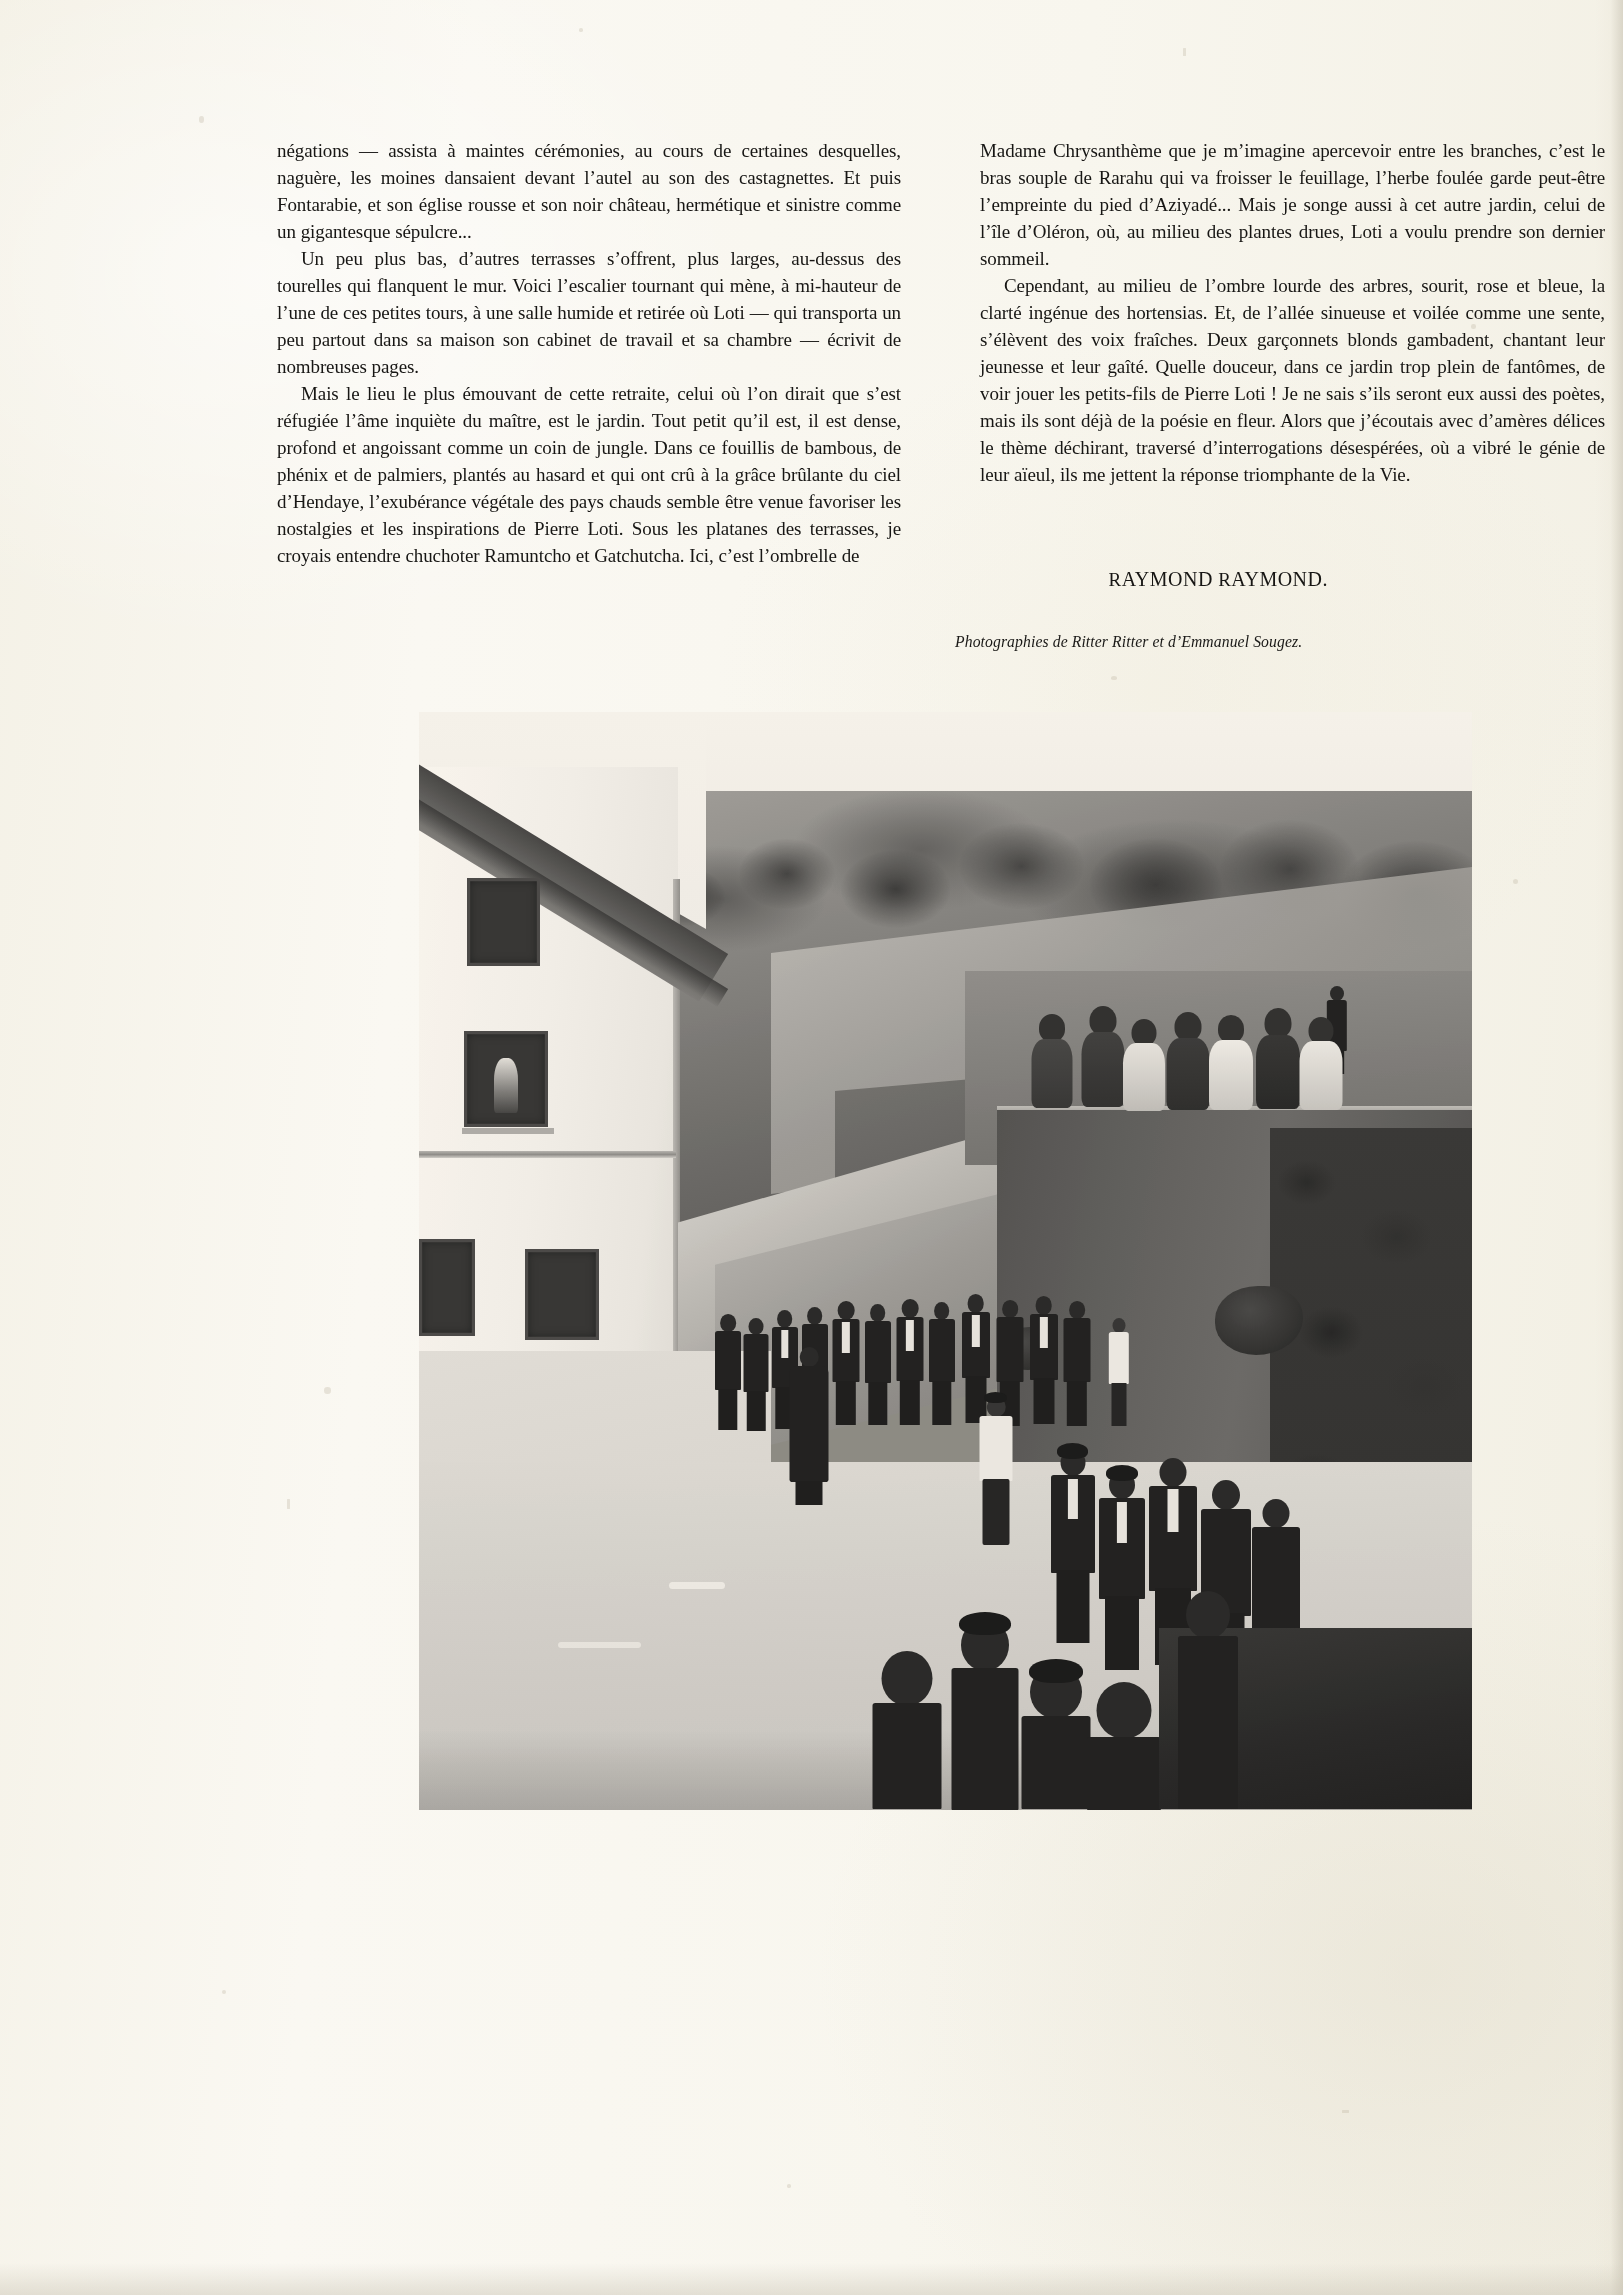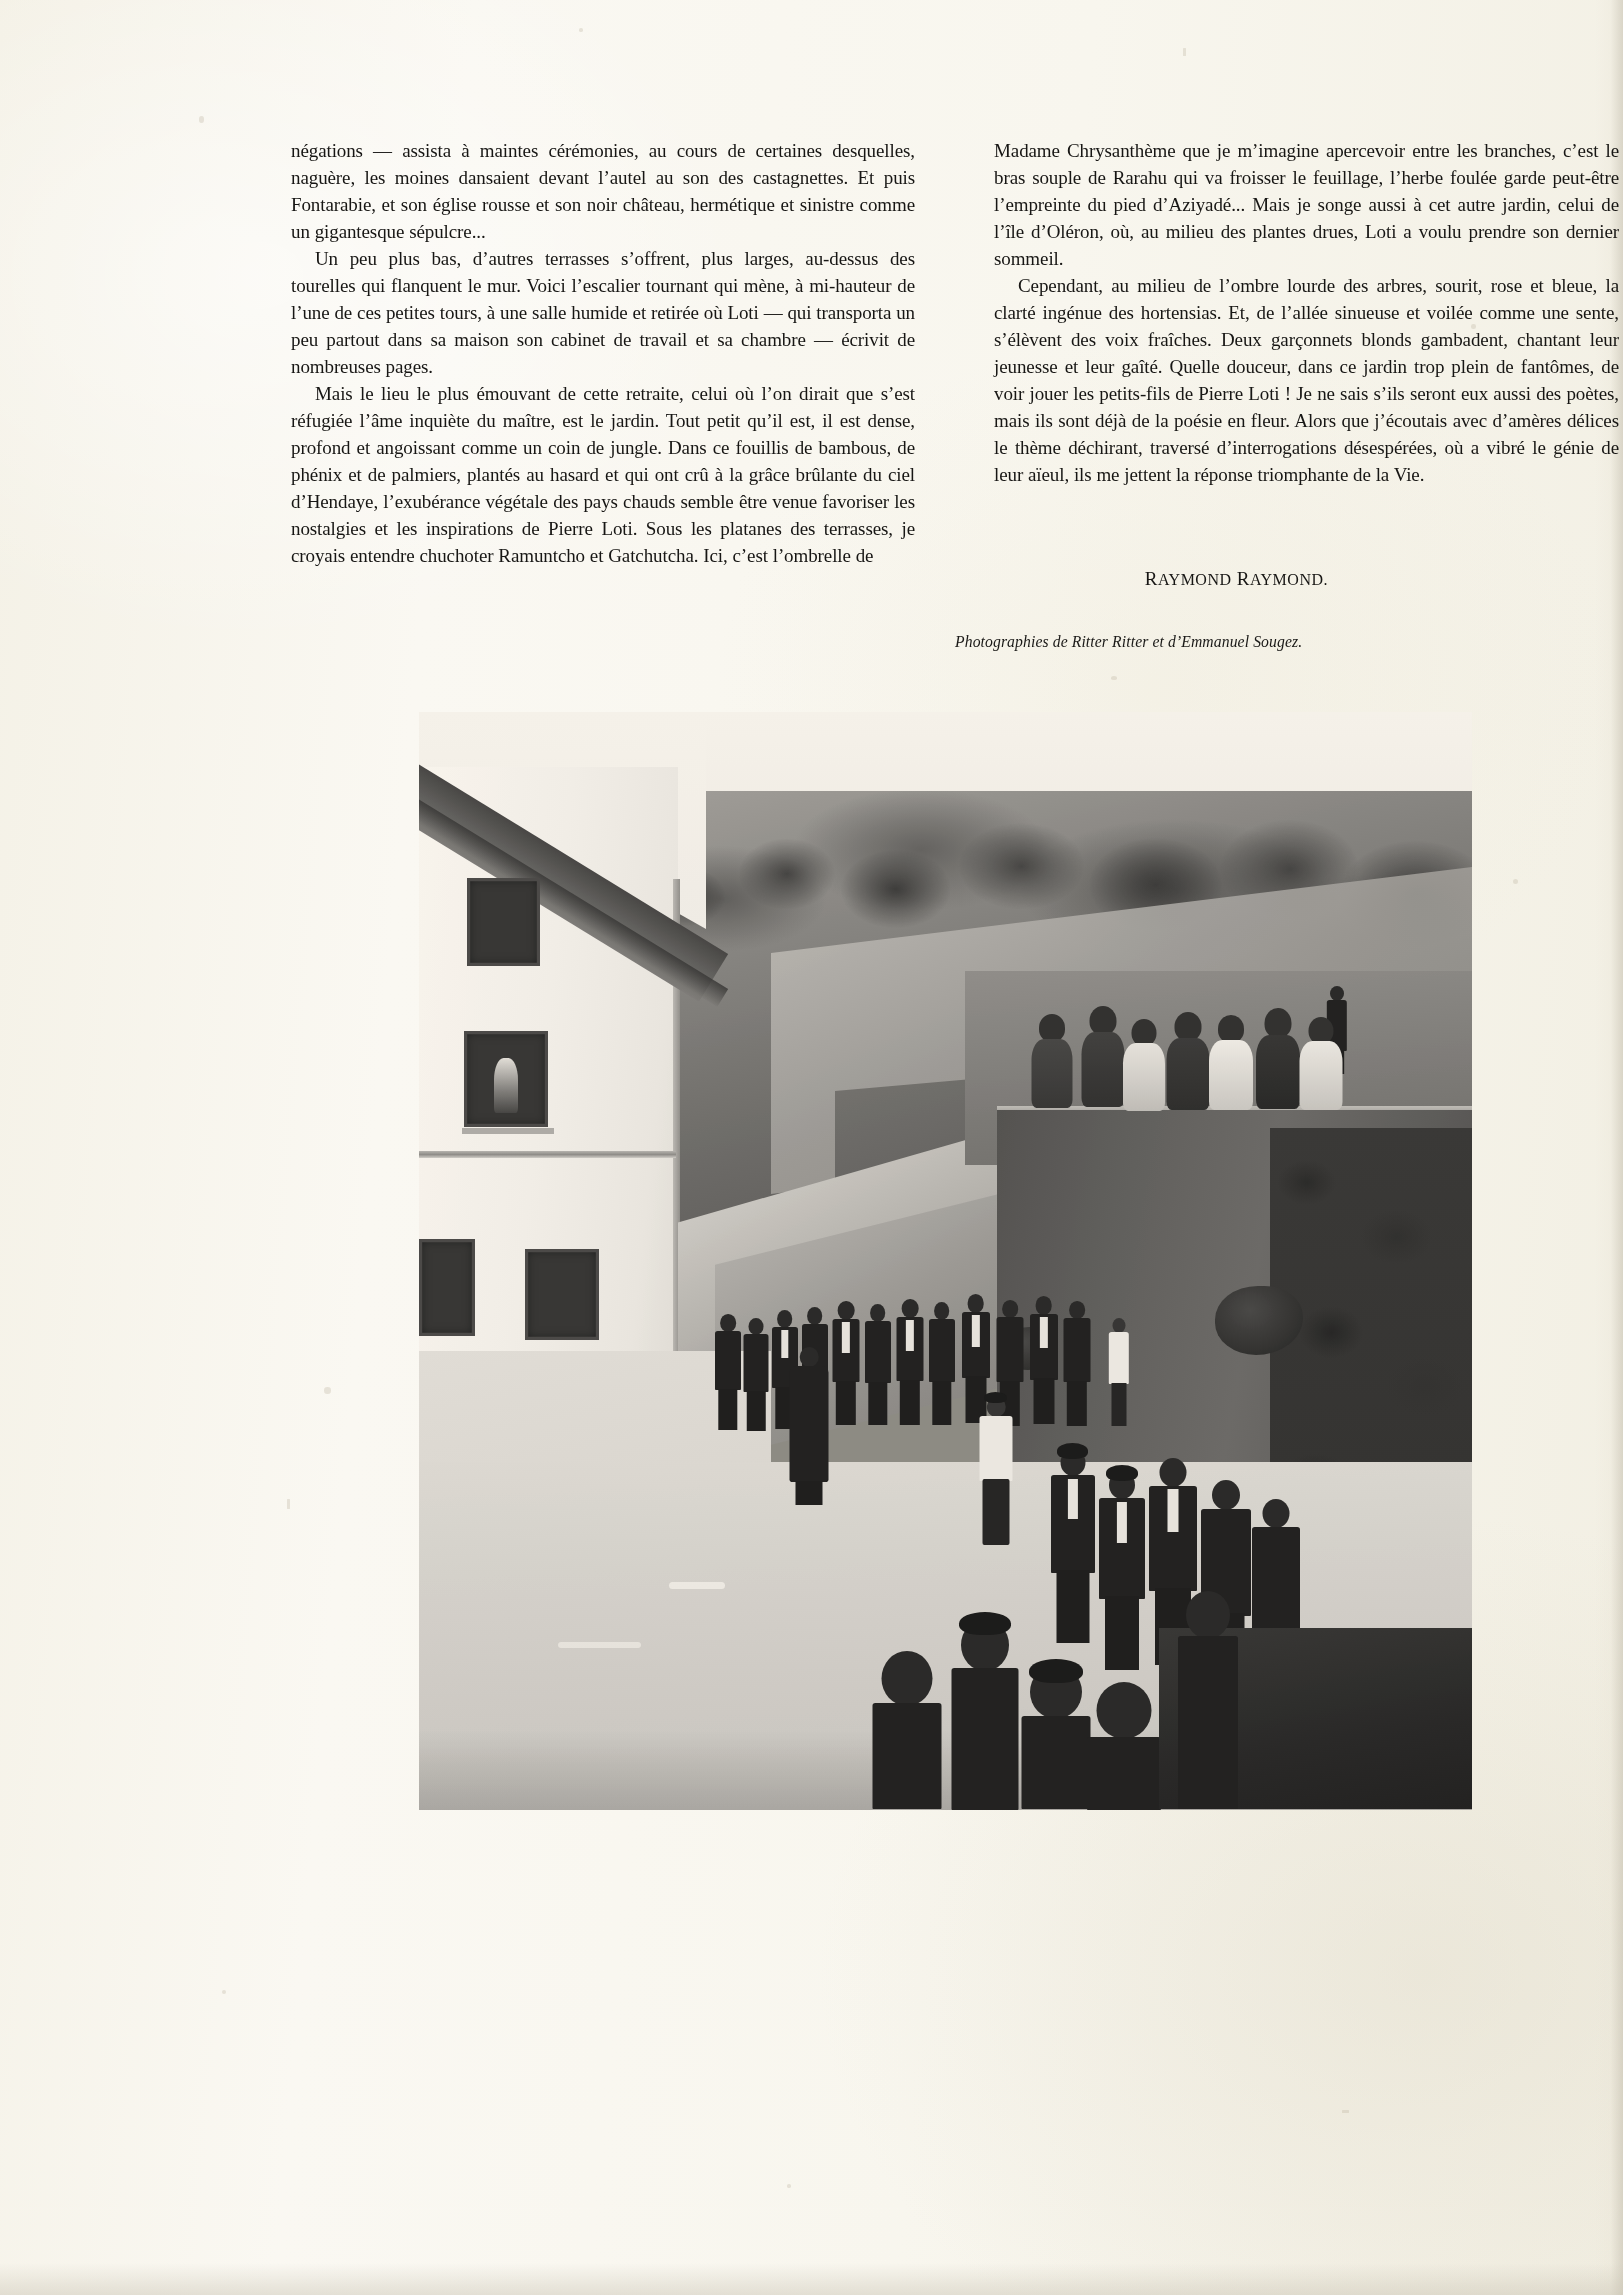--- a/index.html
+++ b/index.html
@@ -70,21 +70,20 @@
     color: #1d1c1a;
   }
 
   
   .columns {
     position: absolute;
     top: 137px;
     left: 277px;
     width: 1327px;
     height: 546px;
-    margin-left: 14px;
   }
   .col {
     position: absolute;
     top: 0;
     width: 624px;
     font-size: 19px;
     line-height: 27px;
     text-align: justify;
     color: #171614;
     letter-spacing: -0.1px;
@@ -100,21 +99,21 @@
     position: absolute;
     top: 568px;
     left: 703px;
     width: 625px;
     text-align: right;
     font-size: 19px;
     color: #171614;
     letter-spacing: 0.5px;
   }
   .signature .sc {
-    font-size: 16px;
+    font-size: 20px;
   }
   .signature .cap { font-size: 19px; }
 
   
   .photo-credit {
     position: absolute;
     top: 633px;
     left: 955px;
     font-style: italic;
     font-size: 15.7px;

